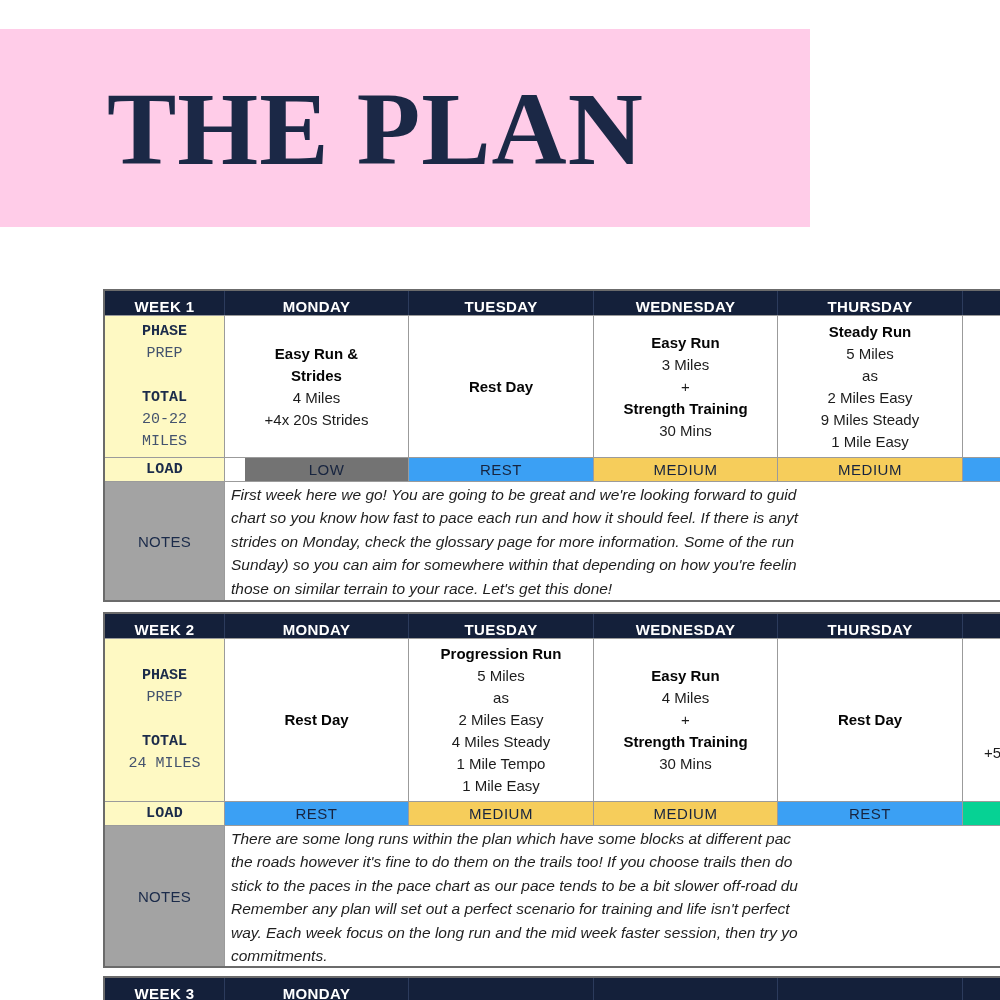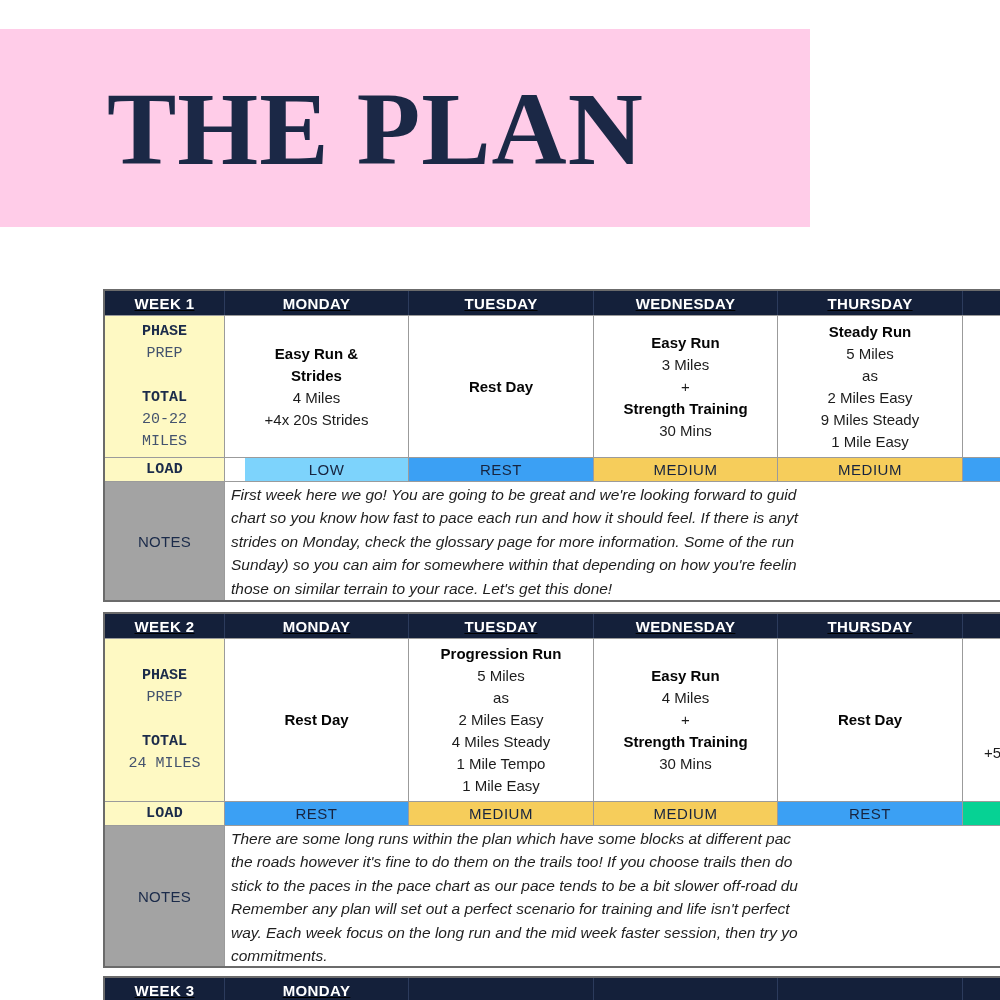--- a/index.html
+++ b/index.html
@@ -16,21 +16,21 @@
   }
   
   .tbl{position:absolute;left:103px;width:1042px;border:2px solid #6b6b6b;background:#fff;}
   .row{display:grid;grid-template-columns:120px 184px 185px 184px 185px 184px;}
   .row + .row{border-top:1px solid #9b9b9b;}
   .row.notes{grid-template-columns:120px 1fr;}
   .cell{border-right:1px solid #9b9b9b;overflow:hidden;}
   .cell:last-child{border-right:none;}
   
   .head{height:24px;background:#14203A;}
-  .head .cell{border-right:1px solid #2c3b5c;display:flex;align-items:center;justify-content:center;text-decoration:underline;}
+  .head .cell{border-right:1px solid #2c3b5c;display:flex;align-items:flex-end;justify-content:center;}
   .head .cell span{color:#fff;font-weight:bold;font-size:15px;letter-spacing:.4px;white-space:nowrap;}
   
   .body1{height:141px;}
   .body2{height:162px;}
   .leftcol{background:#fef9c3;font-family:Liberation Mono, monospace;}
   .stack{display:flex;flex-direction:column;align-items:center;justify-content:center;height:100%;}
   .stack .ln{line-height:22px;font-size:15px;color:#1c1c1c;white-space:nowrap;min-height:22px;text-align:center;}
   .stack .ln.b{font-weight:bold;color:#050505;}
   .phase .ln{color:#44536e;}
   .phase .ln.b{color:#1b2b4a;}
@@ -109,21 +109,21 @@
         <div class="ln">2 Miles Easy</div>
         <div class="ln">9 Miles Steady</div>
         <div class="ln">1 Mile Easy</div>
       </div>
     <div class="cell stack"></div>
   </div>
   <div class="row loadrow">
     <div class="cell leftcol">
         <span class="lbl">LOAD</span>
       </div>
-    <div class="cell" style="background: #7dd3fc; margin-left: 20px;">
+    <div class="cell" style="background: #737373; margin-left: 20px;">
         <span class="val">LOW</span>
       </div>
     <div class="cell" style="background: rgb(59, 160, 244);">
         <span class="val">REST</span>
       </div>
     <div class="cell" style="background: rgb(246, 205, 91);">
         <span class="val">MEDIUM</span>
       </div>
     <div class="cell" style="background: rgb(246, 205, 91);">
         <span class="val">MEDIUM</span>

